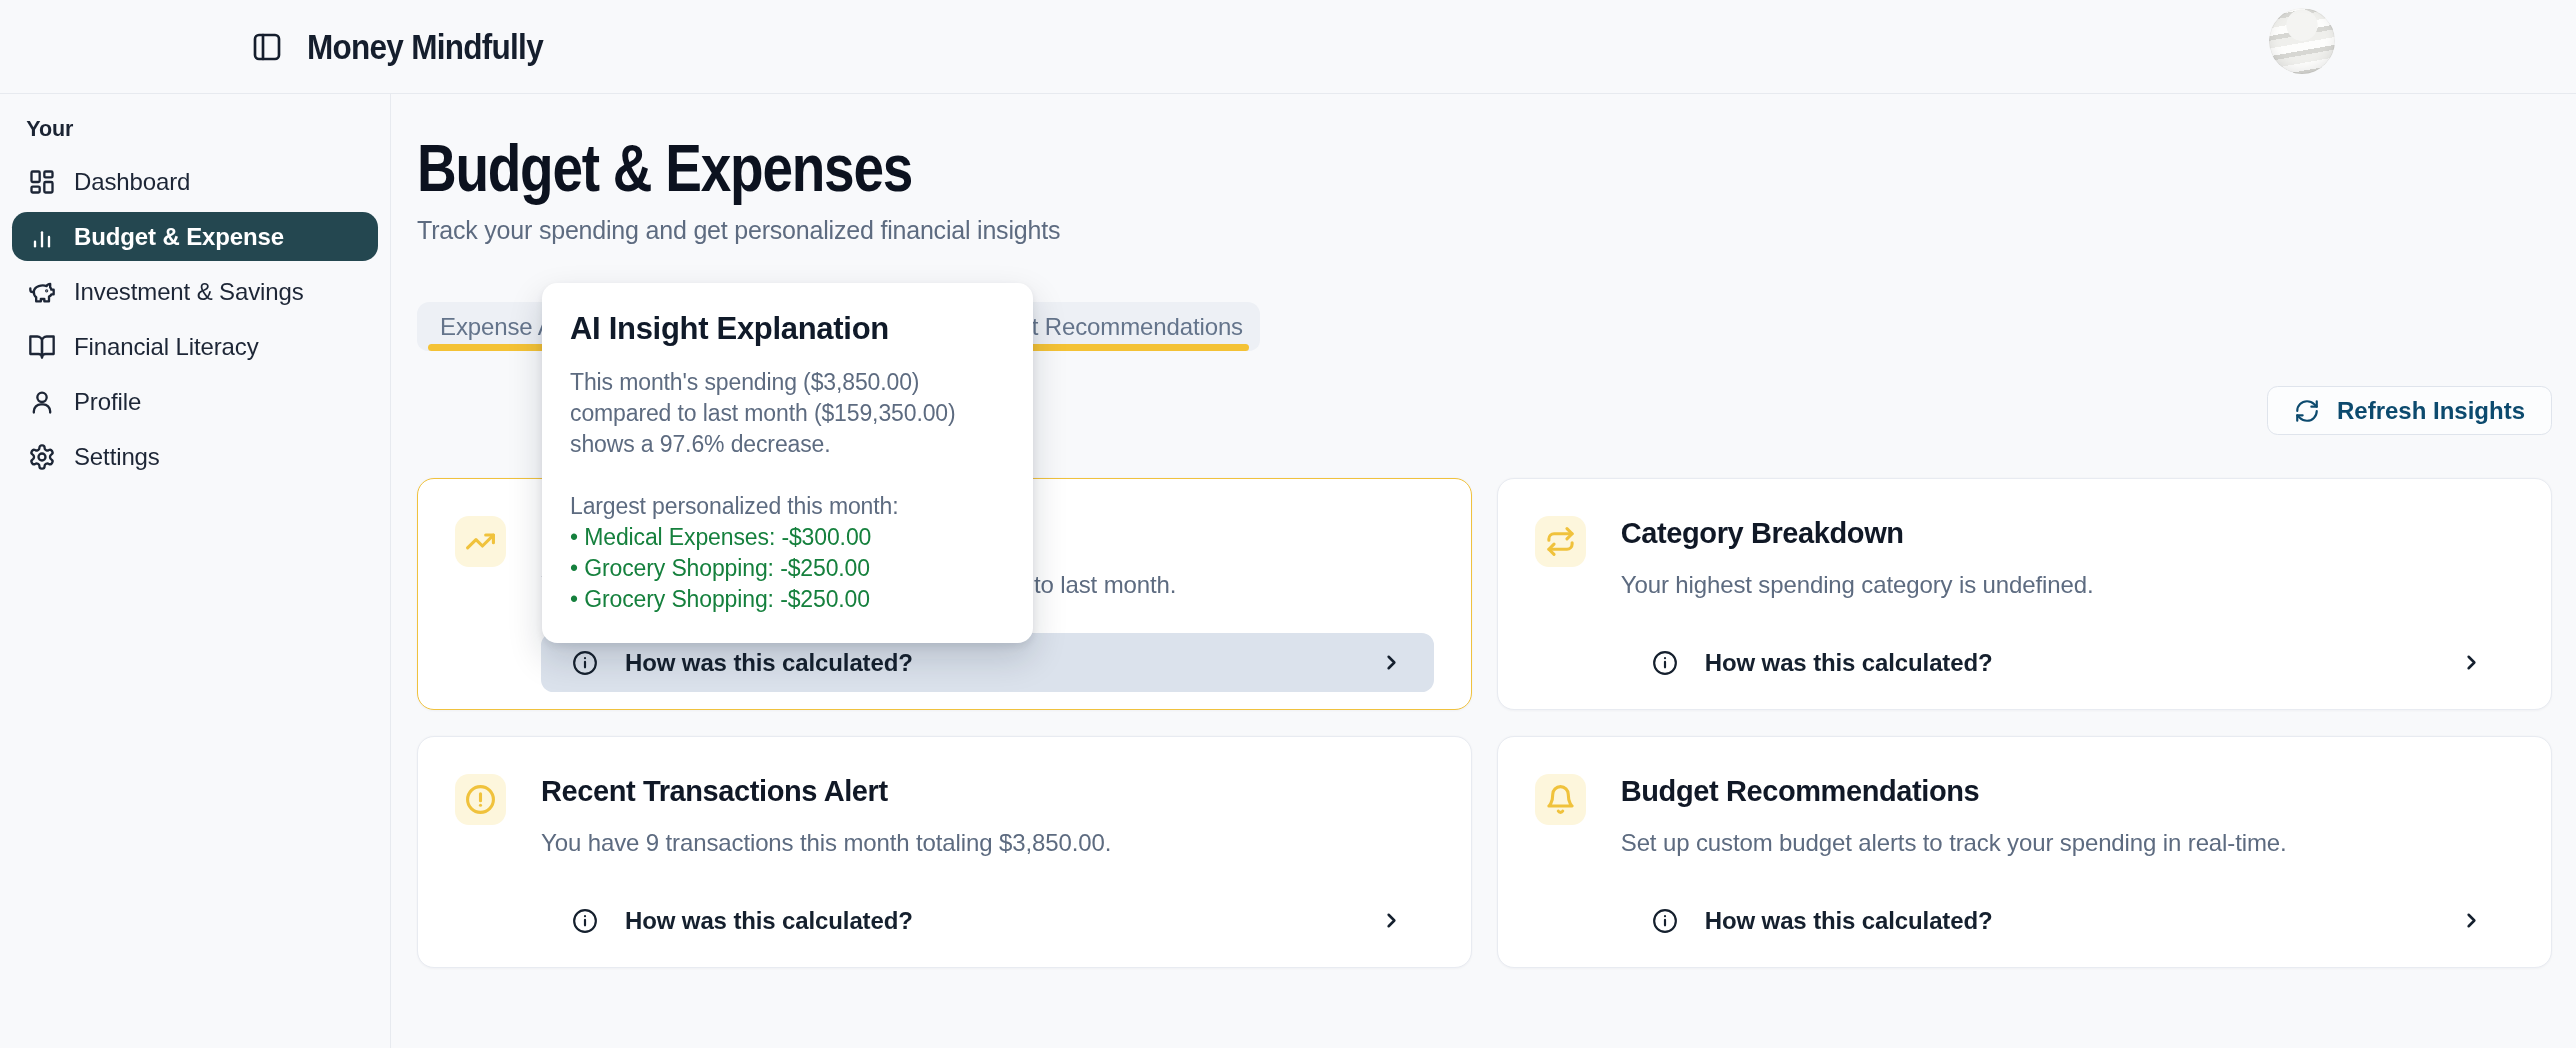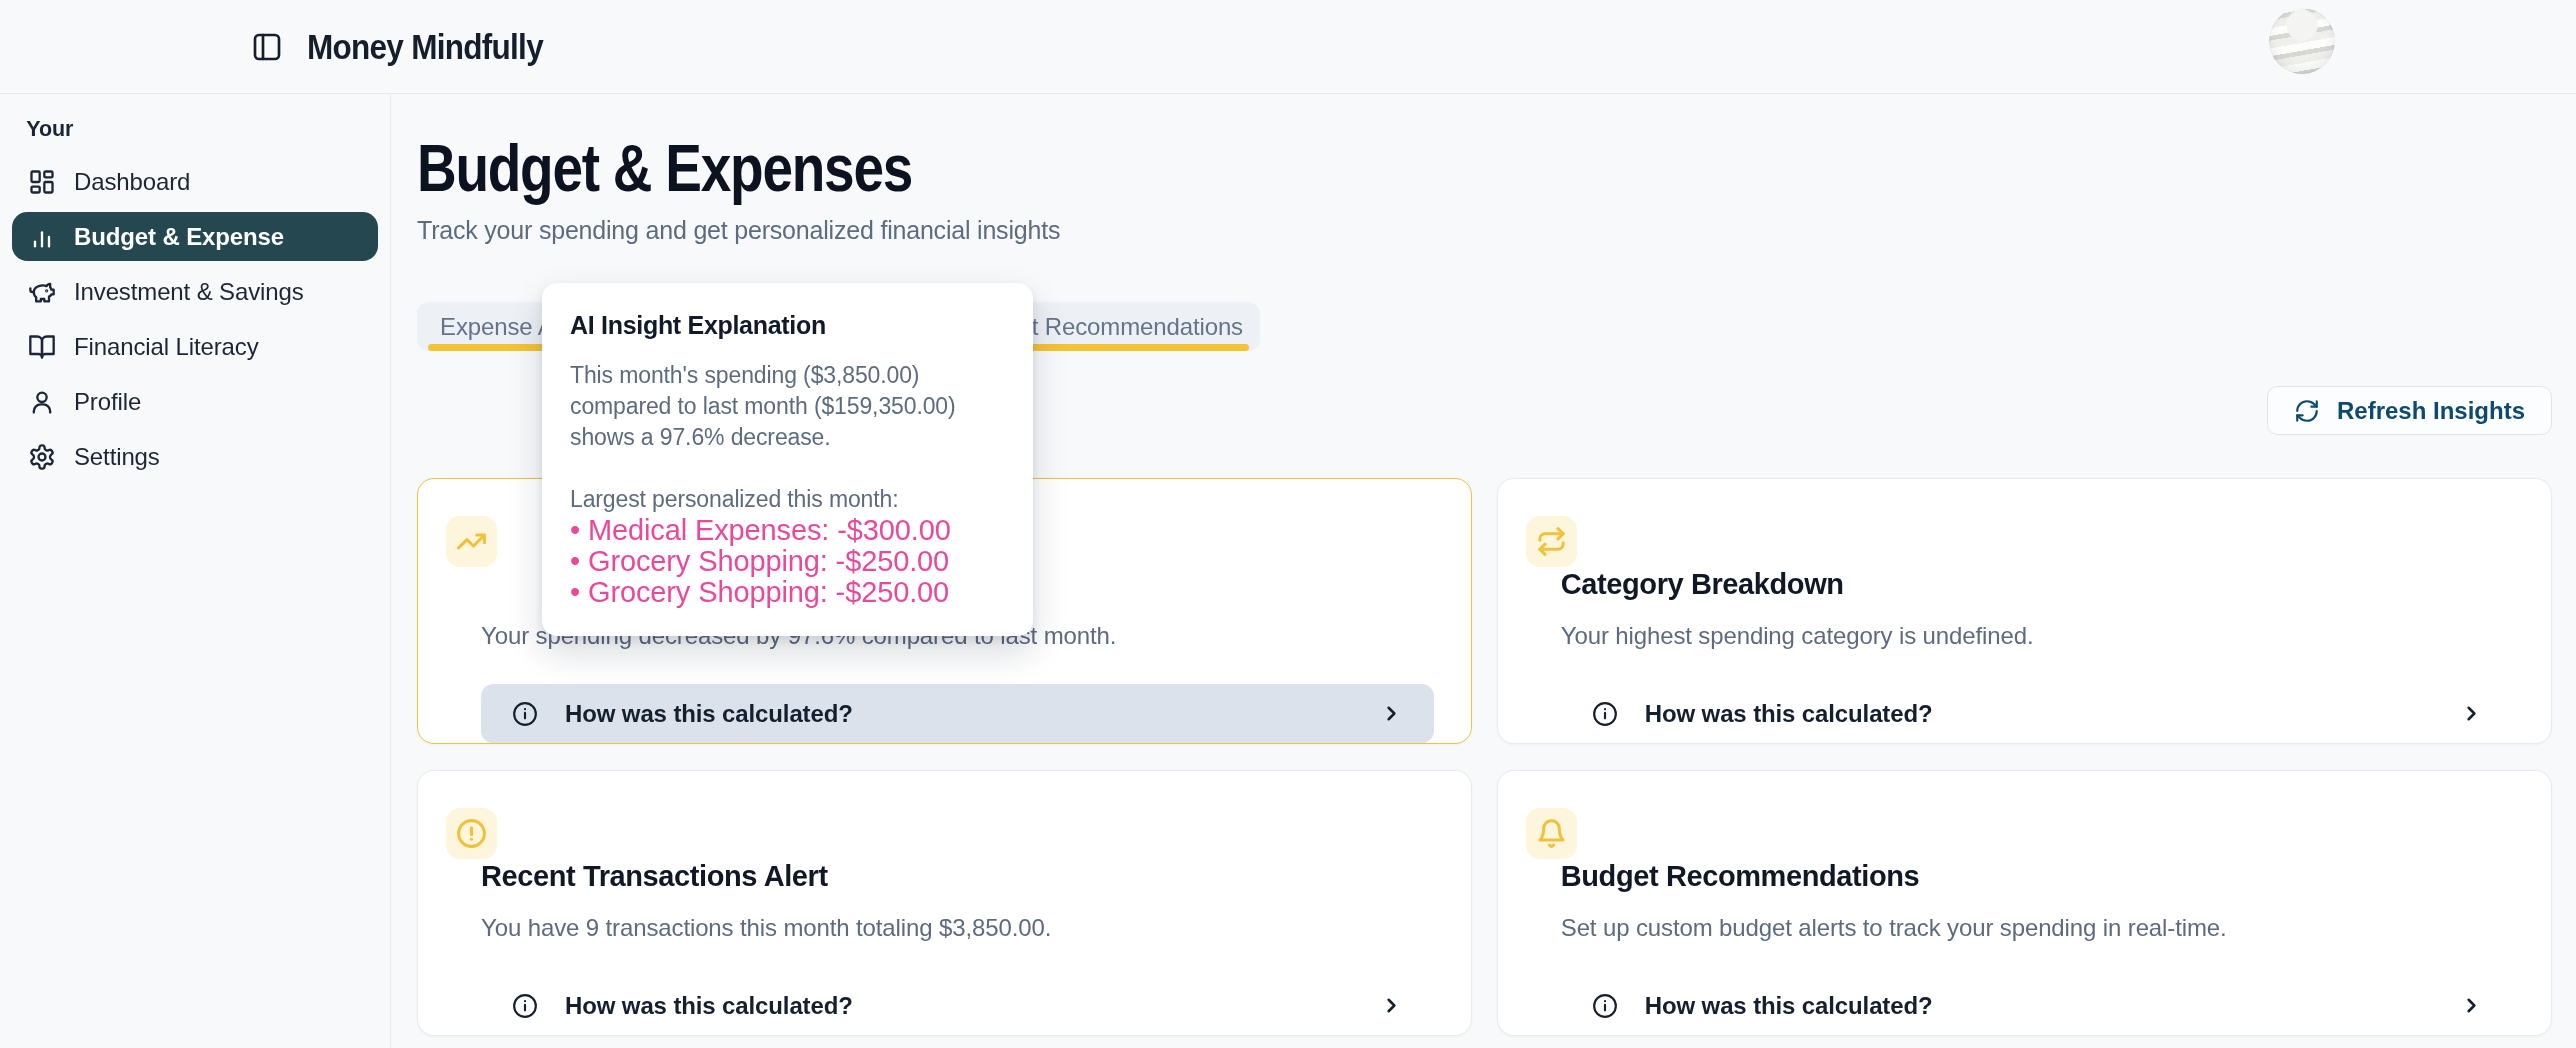--- a/index.html
+++ b/index.html
@@ -79,21 +79,21 @@
     font-size:24px; font-weight:600; color:#0c4a6e; font-family:inherit;
   }
 
   
   .cards {
     margin-top:43px; display:grid; grid-template-columns:1fr 1fr; gap:26px 24.5px;
   }
   .card {
     background:#ffffff; border:0.8px solid #e8ebf1; border-radius:17px; min-height:232px;
     box-shadow:0 0.8px 2.3px rgba(15,23,42,0.04);
-    display:flex; padding:37px 37px 0 28px;flex-direction:column;
+    display:flex; padding:37px 37px 0 37px;
   }
   .card.highlight { border:1.5px solid #f0c23e; }
   .icon-tile {
     width:51px; height:51px; flex:0 0 51px; border-radius:14px; background:#fdf6dc;
     display:flex; align-items:center; justify-content:center; color:#f0c23c;
   }
   .card-body { flex:1; margin-left:35px; min-width:0; }
   .card-title { font-size:29px; font-weight:700; color:#101826; line-height:34px; min-height:34px; letter-spacing:-0.4px; }
   .card-sub { margin-top:20px; font-size:24px; color:#5d6b80; line-height:29px; white-space:nowrap; overflow:hidden; }
   .calc-row {
@@ -103,24 +103,24 @@
   .calc-row.shaded { background:#dbe2ec; }
   .calc-label { font-size:24px; font-weight:700; color:#15202e; }
   .calc-row .chev { margin-left:auto; display:flex; }
 
   
   .tooltip {
     position:absolute; left:542px; top:283px; width:491px; z-index:50;
     background:#ffffff; border-radius:15.3px; padding:28px;
     box-shadow:0 15.3px 35px rgba(15,23,42,0.16), 0 3.1px 7.7px rgba(15,23,42,0.08);
   }
-  .tooltip-title { font-size:25px; font-weight:800; color:#101a29; letter-spacing:-0.3px; }
+  .tooltip-title { font-size:31px; font-weight:800; color:#101a29; letter-spacing:-0.3px; }
   .tooltip-text { margin-top:20px; font-size:23px; line-height:31px; color:#5d6b80; }
   .tooltip-heading { margin-top:31px; font-size:23px; line-height:31px; color:#5d6b80; }
-  .tooltip-bullet { font-size:29px; line-height:31px; color:#ec4899; }
+  .tooltip-bullet { font-size:23px; line-height:31px; color:#15803d; }
 
   svg { display:block; }
 </style>
 </head>
 <body>
 
 <div class="app">
 
   <div class="header">
     <button class="panel-toggle">

